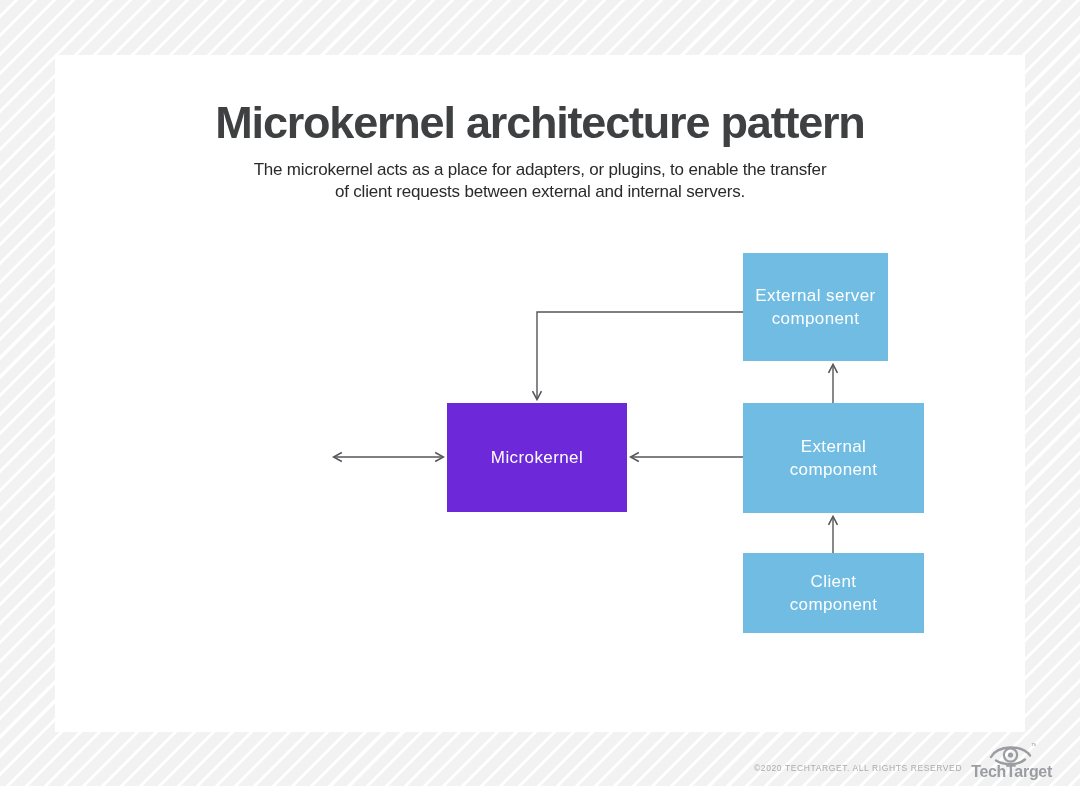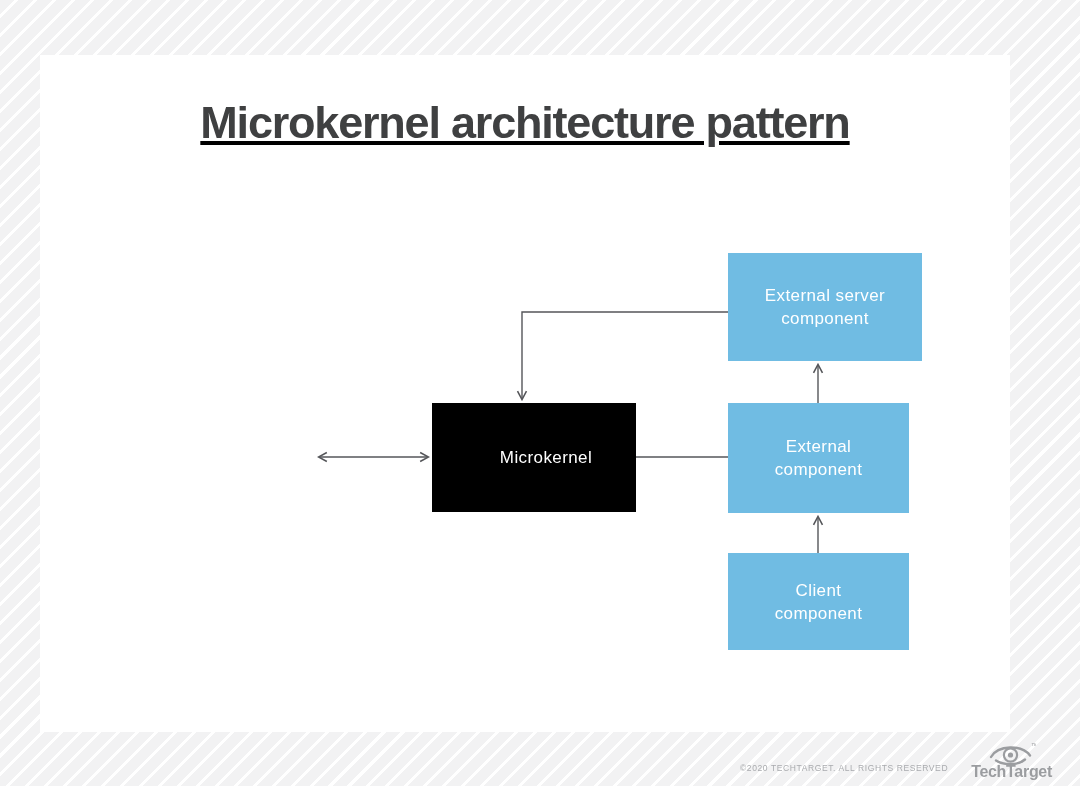--- a/index.html
+++ b/index.html
@@ -8,68 +8,69 @@
     font-family:"Liberation Sans",sans-serif;
     background:#f2f2f3;
   }
   .page{
     position:relative;width:1080px;height:786px;
     background:repeating-linear-gradient(135deg,
       #f2f2f3 0px,#f2f2f3 10.5px,
       #ffffff 10.5px,#ffffff 13.4px);
   }
   .card{
-    position:absolute;left:40px;top:55px;width:970px;height:677px;
+    position:absolute;left:55px;top:55px;width:970px;height:677px;
     background:#ffffff;
-    text-decoration:underline;
   }
   .title{
     margin:44px 0 0 0;text-align:center;
     font-size:45px;font-weight:bold;letter-spacing:-1.2px;
     color:#3f4041;line-height:1.05;
   }
   .subtitle{
     margin:13px auto 0 auto;max-width:720px;text-align:center;
     font-size:17px;font-weight:normal;letter-spacing:-0.2px;
     color:#2a2a2c;line-height:22px;white-space:pre-line;
   }
   .connectors{position:absolute;left:0;top:0;width:970px;height:677px;}
   .node{
     position:absolute;display:flex;align-items:center;justify-content:center;
     text-align:center;color:#ffffff;
     font-size:17px;letter-spacing:0.4px;line-height:23px;white-space:pre-line;
   }
   .node.blue{background:#70bce3;}
-  .node.green{background:#000000;padding-left:24px;}
-  .n-external{left:688px;top:198px;width:194px;height:108px;}
+  .node.green{background:#6d28d9;}
+  .n-external{left:688px;top:198px;width:145px;height:108px;}
   .n-internal{left:94px;top:348px;width:181px;height:109px;}
   .n-micro{left:392px;top:348px;width:180px;height:109px;}
   .n-adapter{left:688px;top:348px;width:181px;height:110px;}
-  .n-client{left:688px;top:498px;width:181px;height:97px;}
+  .n-client{left:688px;top:498px;width:181px;height:80px;}
   .footer{
     position:absolute;right:28px;top:740px;
-    display:flex;align-items:flex-end;gap:23px;margin-left:35px;
+    display:flex;align-items:flex-end;gap:9px;margin-left:35px;
   }
   .copyright{
     font-size:8.5px;letter-spacing:0.6px;color:#a9abae;
     padding-bottom:6px;white-space:nowrap;
   }
   .brand{display:flex;flex-direction:column;align-items:center;}
   .brand-text{
     font-size:16px;font-weight:bold;color:#9b9da0;letter-spacing:-0.3px;
     line-height:14px;
   }
 </style>
 </head>
 <body>
 
 <div class="page">
   <div class="card">
 
     <h1 class="title">Microkernel architecture pattern</h1>
+    <p class="subtitle">The microkernel acts as a place for adapters, or plugins, to enable the transfer
+of client requests between external and internal servers.</p>
 
     <svg class="connectors" viewBox="0 0 970 677" xmlns="http://www.w3.org/2000/svg">
       <defs>
         <marker id="arrow" viewBox="0 0 10 10" refX="8.5" refY="5" markerWidth="8" markerHeight="8" orient="auto-start-reverse">
           <path d="M1.5,1 L9,5 L1.5,9" fill="none" stroke="#55565a" stroke-width="1.4"></path>
         </marker>
       </defs>
 
       <line x1="279" y1="402" x2="388" y2="402" stroke="#55565a" stroke-width="1.4" marker-start="url(#arrow)" marker-end="url(#arrow)"></line>
 

